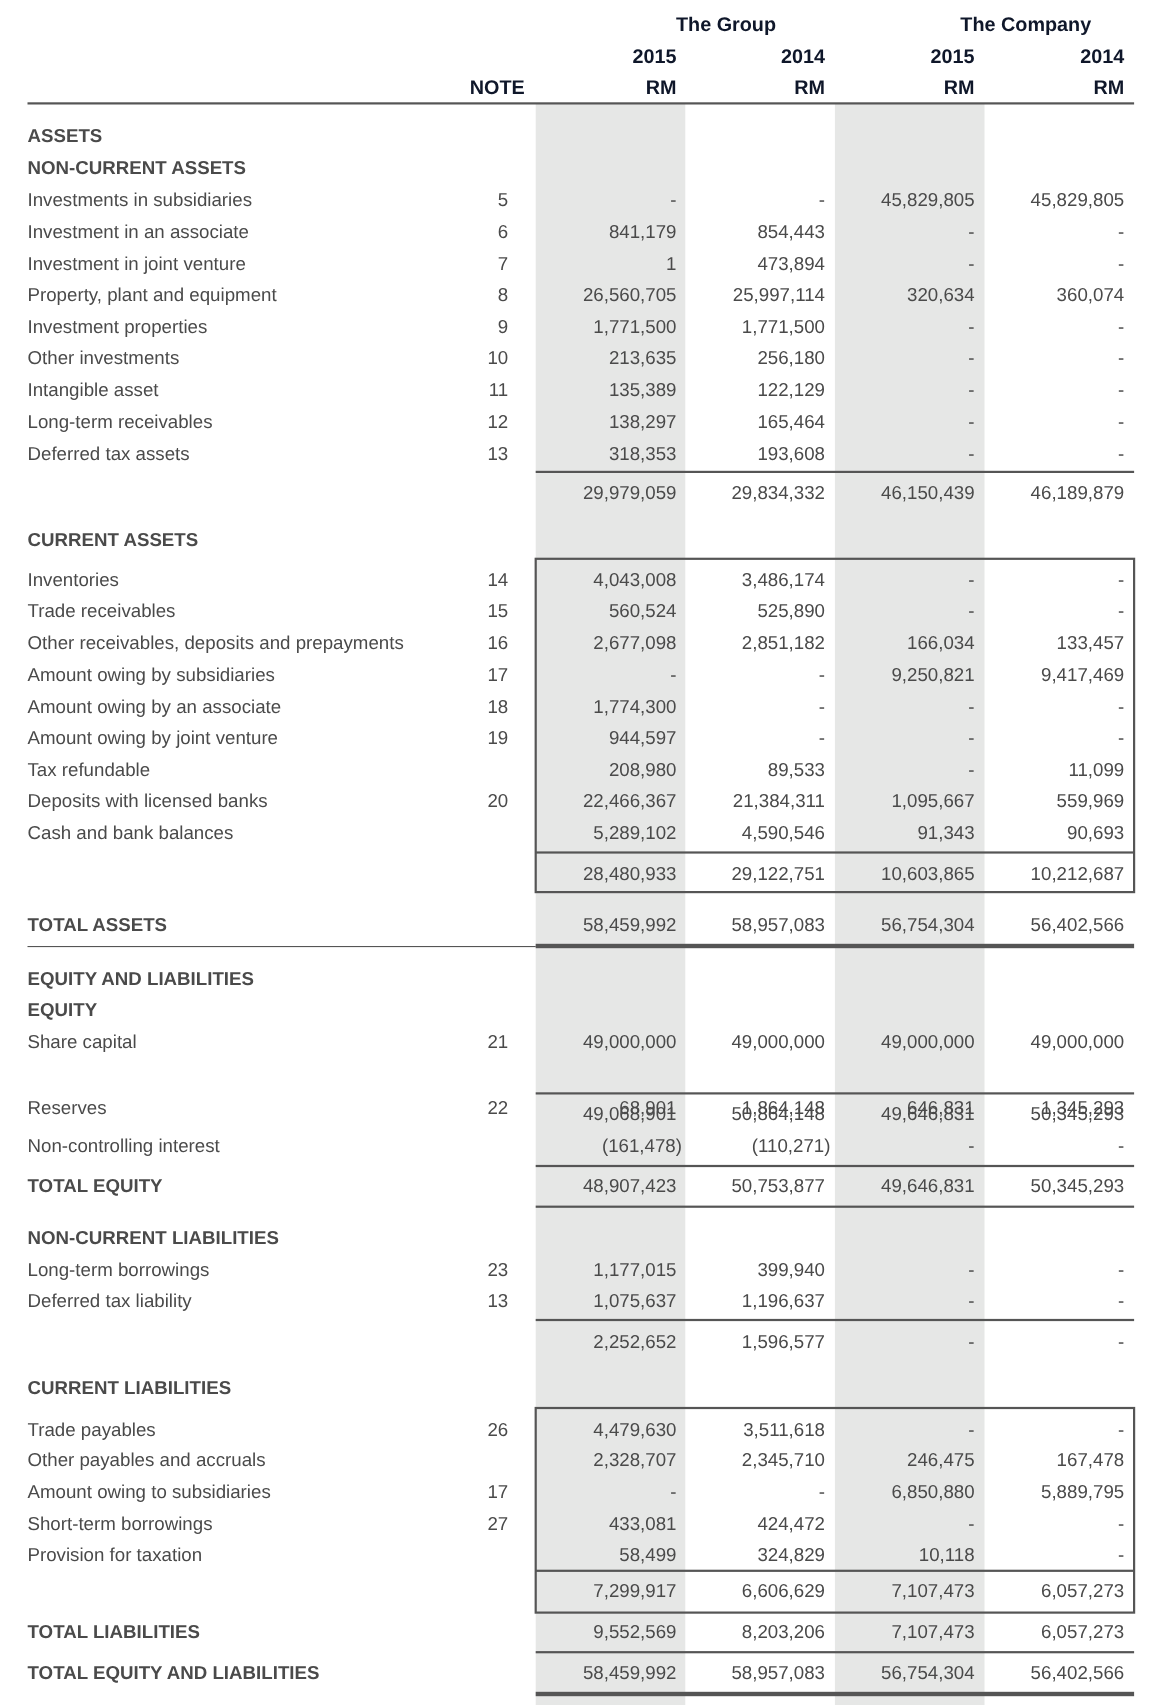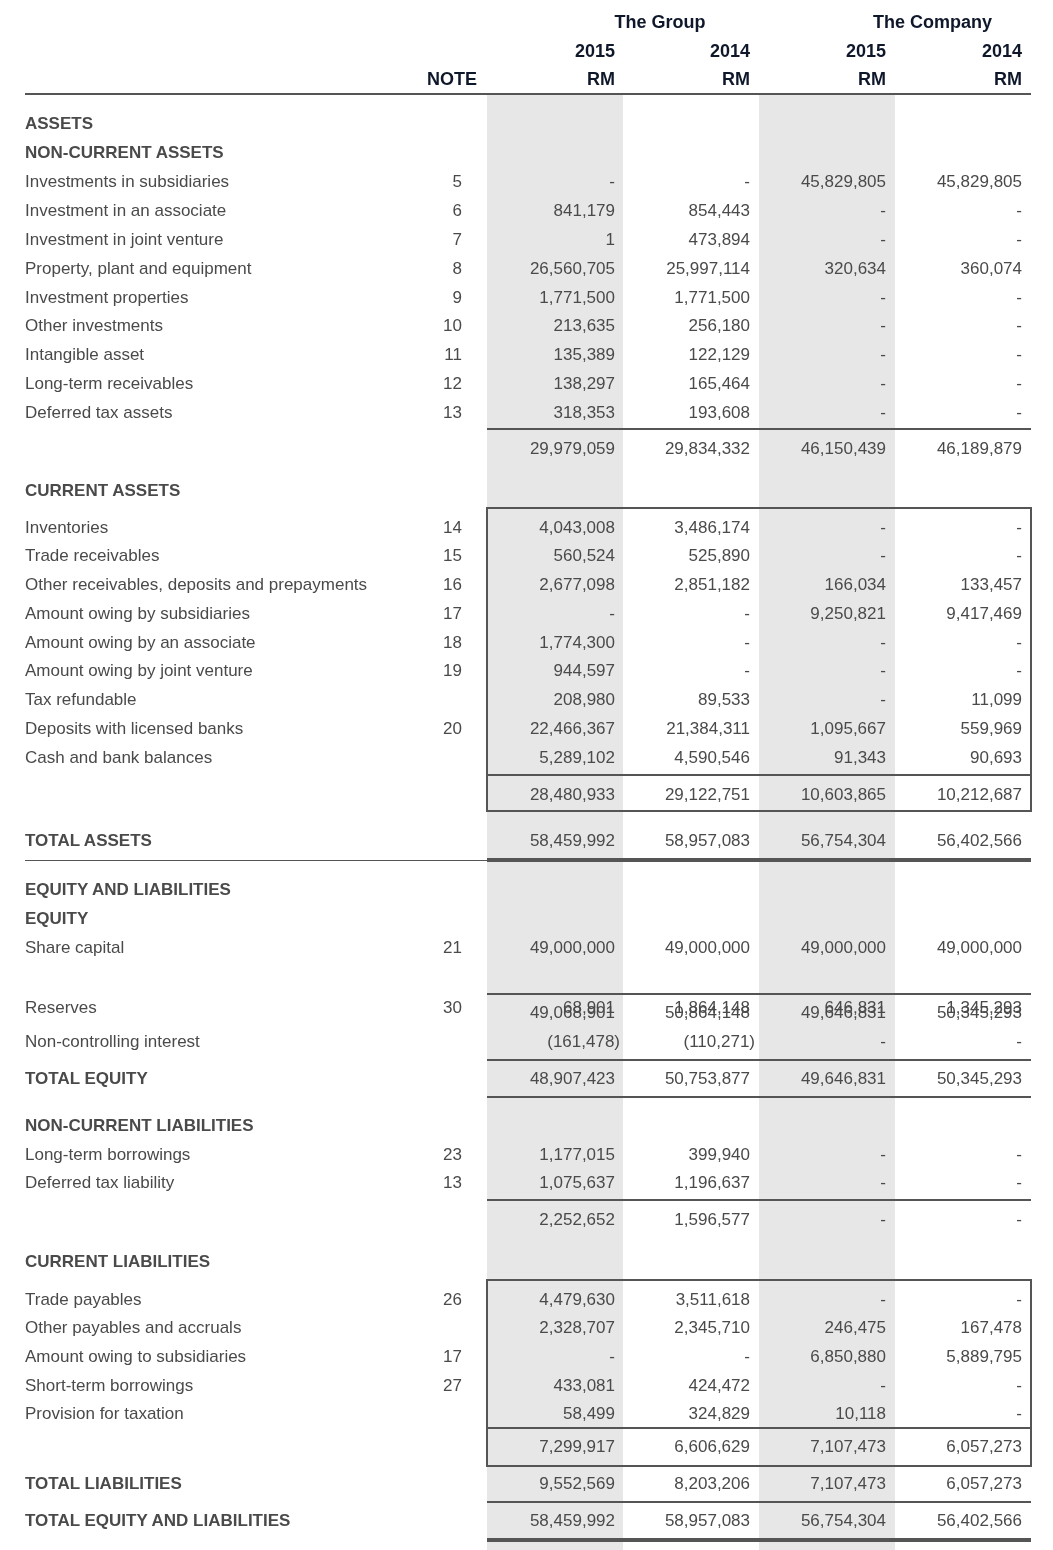--- a/index.html
+++ b/index.html
@@ -236,21 +236,21 @@
 <div class="row" style="top:933px;">
     <span class="lbl">Share capital</span>
     <span class="note">21</span>
     <span class="v v0">49,000,000</span>
     <span class="v v1">49,000,000</span>
     <span class="v v2">49,000,000</span>
     <span class="v v3">49,000,000</span>
   </div>
 <div class="row" style="top:961px;margin-top:32px;">
     <span class="lbl">Reserves</span>
-    <span class="note">30</span>
+    <span class="note">22</span>
     <span class="v v0">68,901</span>
     <span class="v v1">1,864,148</span>
     <span class="v v2">646,831</span>
     <span class="v v3">1,345,293</span>
   </div>
 <div class="line" style="left:487px;width:544px;top:993px;height:2px;"></div>
 
 <div class="row" style="top:998px;">
     <span class="v v0">49,068,901</span>
     <span class="v v1">50,864,148</span>

